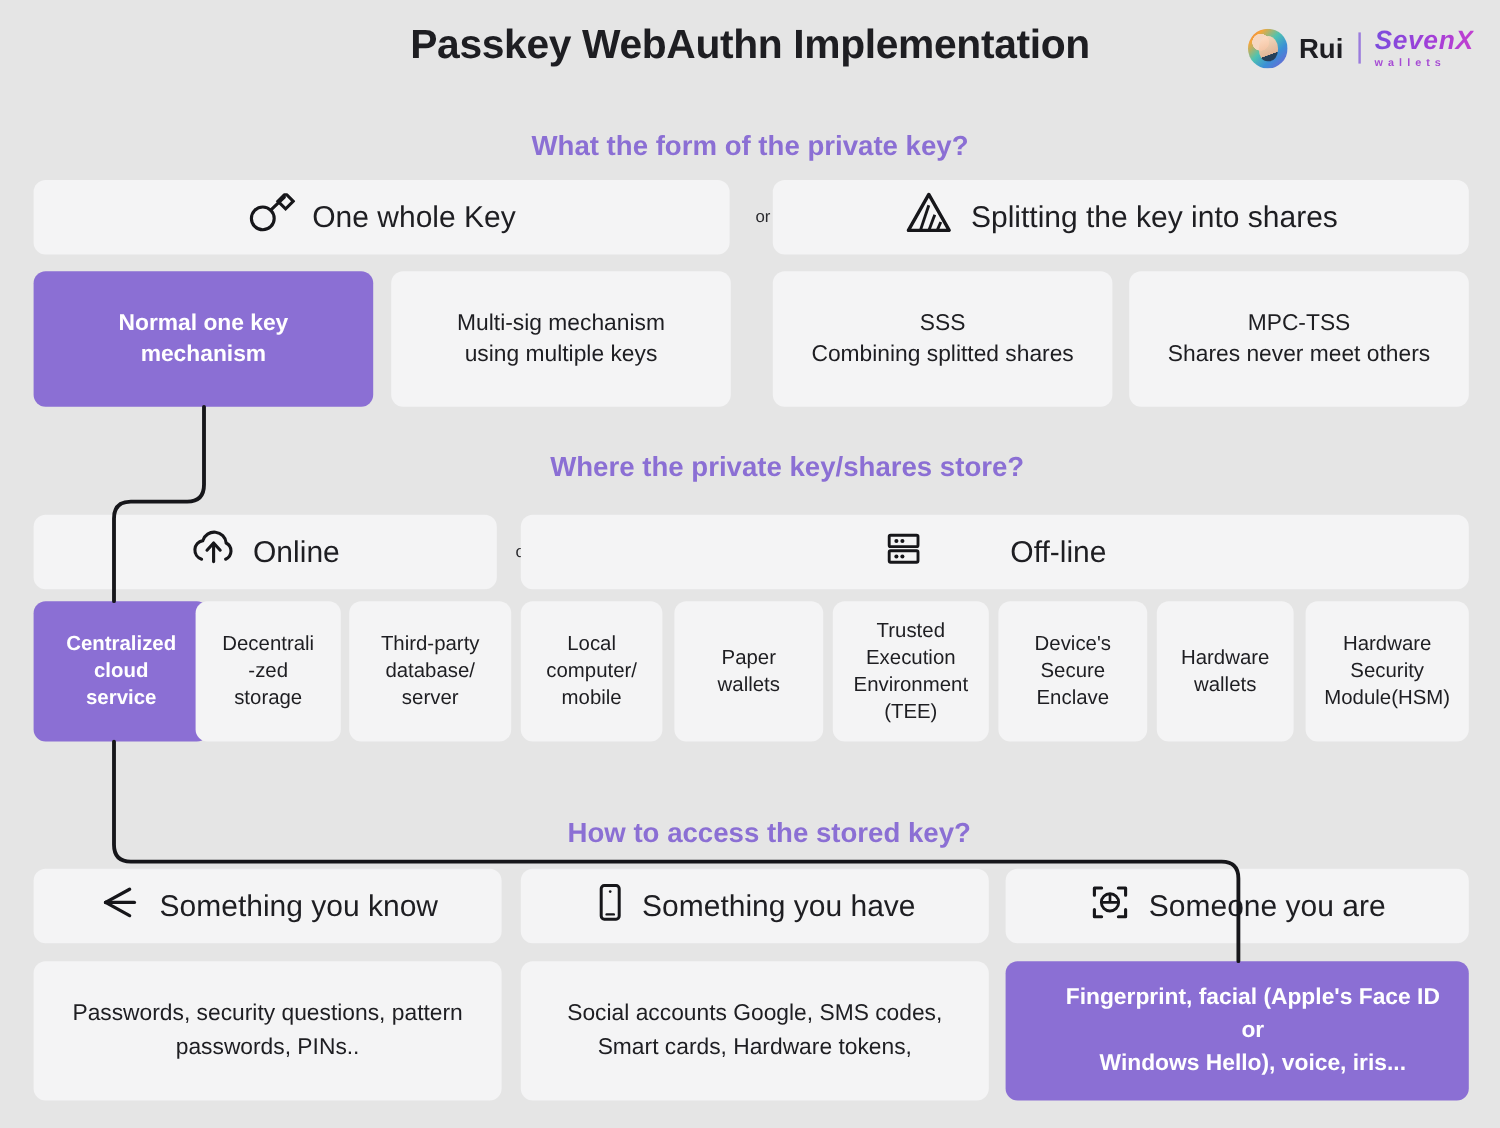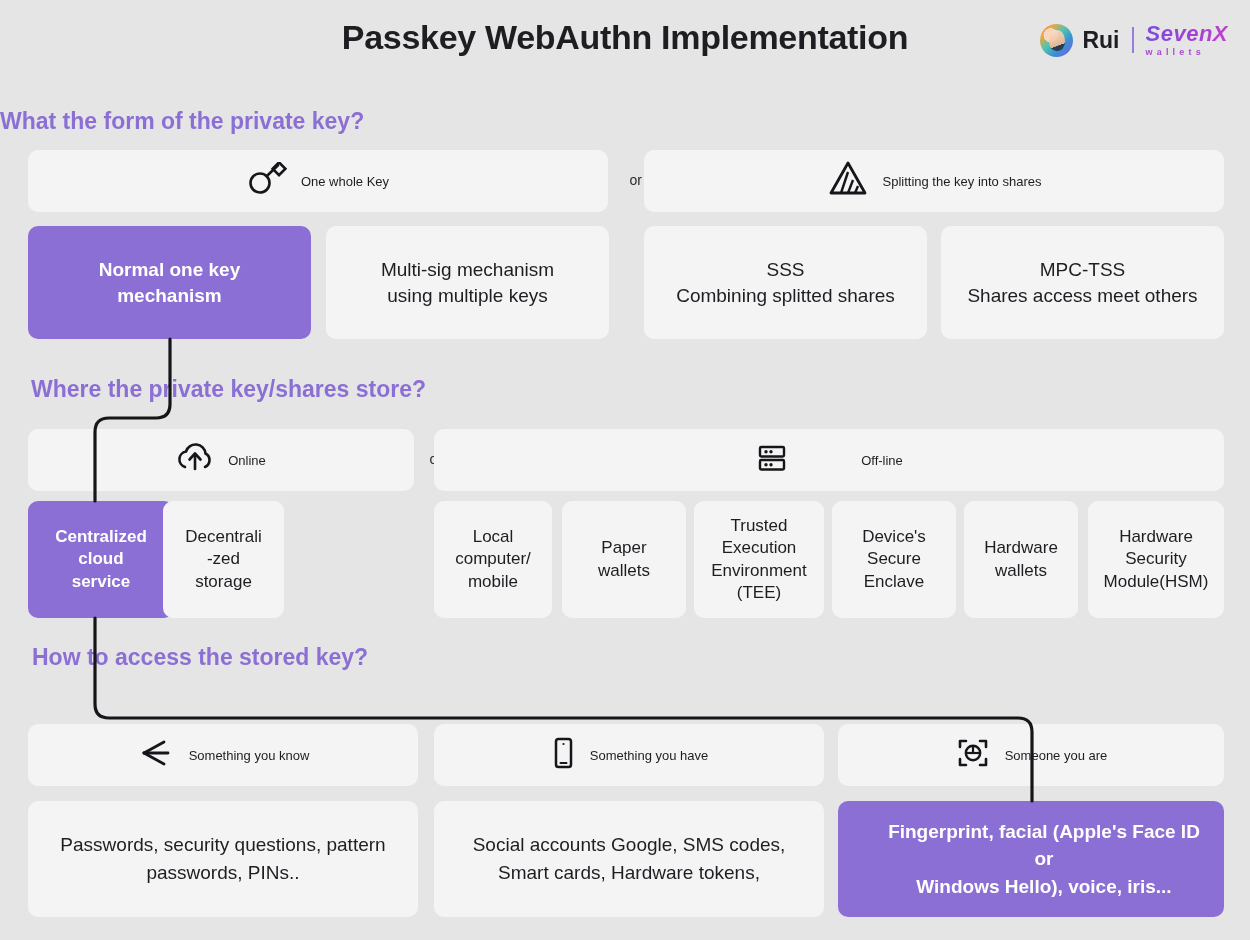--- a/index.html
+++ b/index.html
@@ -88,27 +88,28 @@
     letter-spacing: 4.2px;
     color: #a64bd4;
     margin-top: 2px;
     font-weight: bold;
   }
 
   
   .section-heading {
     position: absolute;
     width: 1250px;
+    text-align: center;
     font-size: 23px;
     font-weight: bold;
     color: #8b6fd4;
   }
   #heading-form  { top: 108px; }
   #heading-store { top: 376px; margin-left: 31px; }
-  #heading-access{ top: 644px; padding-left: 32px; }
+  #heading-access{ top: 681px; padding-left: 32px; }
 
   
   .card {
     position: absolute;
     background: #f4f4f5;
     border-radius: 10px;
     display: flex;
     align-items: center;
     justify-content: center;
     text-align: center;
@@ -117,21 +118,21 @@
   .card.purple {
     background: #8b6fd4;
     color: #ffffff;
     font-weight: bold;
   }
   .opt-row-card {
     height: 62px;
     font-size: 19px;
     gap: 14px;
   }
-  .opt-row-card .label { font-size: 13px; }
+  .opt-row-card .label { font-size: 25px; }
 
   .or-label {
     position: absolute;
     font-size: 14px;
     color: #2a2a2e;
     text-align: right;
   }
 
   .icon { flex: 0 0 auto; display: block; }
 
@@ -218,21 +219,21 @@
   <div class="card choice-card" style="left:326px; top:226px; width:283px; height:113px;">
     <span style="white-space:pre-line">Multi-sig mechanism
 using multiple keys</span>
   </div>
   <div class="card choice-card" style="left:644px; top:226px; width:283px; height:113px;">
     <span style="white-space:pre-line">SSS
 Combining splitted shares</span>
   </div>
   <div class="card choice-card" style="left:941px; top:226px; width:283px; height:113px;">
     <span style="white-space:pre-line">MPC-TSS
-Shares access meet others</span>
+Shares never meet others</span>
   </div>
 
   <div class="section-heading" id="heading-store">Where the private key/shares store?</div>
 
   <div class="card opt-row-card" style="left:28px; top:429px; width:386px; justify-content:center;">
     <span class="icon">
       <svg width="38" height="32" viewBox="0 0 38 32">
         <path d="M9 25 A8 8 0 0 1 10 9.5 A10 10 0 0 1 29.5 11.5 A7.5 7.5 0 0 1 29 25" fill="none" stroke="#16161a" stroke-width="2.6" stroke-linecap="round"></path>
         <line x1="19" y1="27" x2="19" y2="12" stroke="#16161a" stroke-width="2.6" stroke-linecap="round"></line>
         <polyline points="13.5,17.5 19,11.5 24.5,17.5" fill="none" stroke="#16161a" stroke-width="2.6" stroke-linecap="round" stroke-linejoin="round"></polyline>
@@ -259,20 +260,25 @@
 
   <div class="card small-card purple" style="left:28px; top:501px; width:146px; height:117px;">
     <span style="white-space:pre-line">Centralized
 cloud
 service</span>
   </div>
   <div class="card small-card" style="left:163px; top:501px; width:121px; height:117px;">
     <span style="white-space:pre-line">Decentrali
 -zed
 storage</span>
+  </div>
+  <div class="card small-card" style="left:291px; top:501px; width:135px; height:117px;">
+    <span style="white-space:pre-line">Third-party
+database/
+server</span>
   </div>
   <div class="card small-card" style="left:434px; top:501px; width:118px; height:117px;">
     <span style="white-space:pre-line">Local
 computer/
 mobile</span>
   </div>
   <div class="card small-card" style="left:562px; top:501px; width:124px; height:117px;">
     <span style="white-space:pre-line">Paper
 wallets</span>
   </div>

